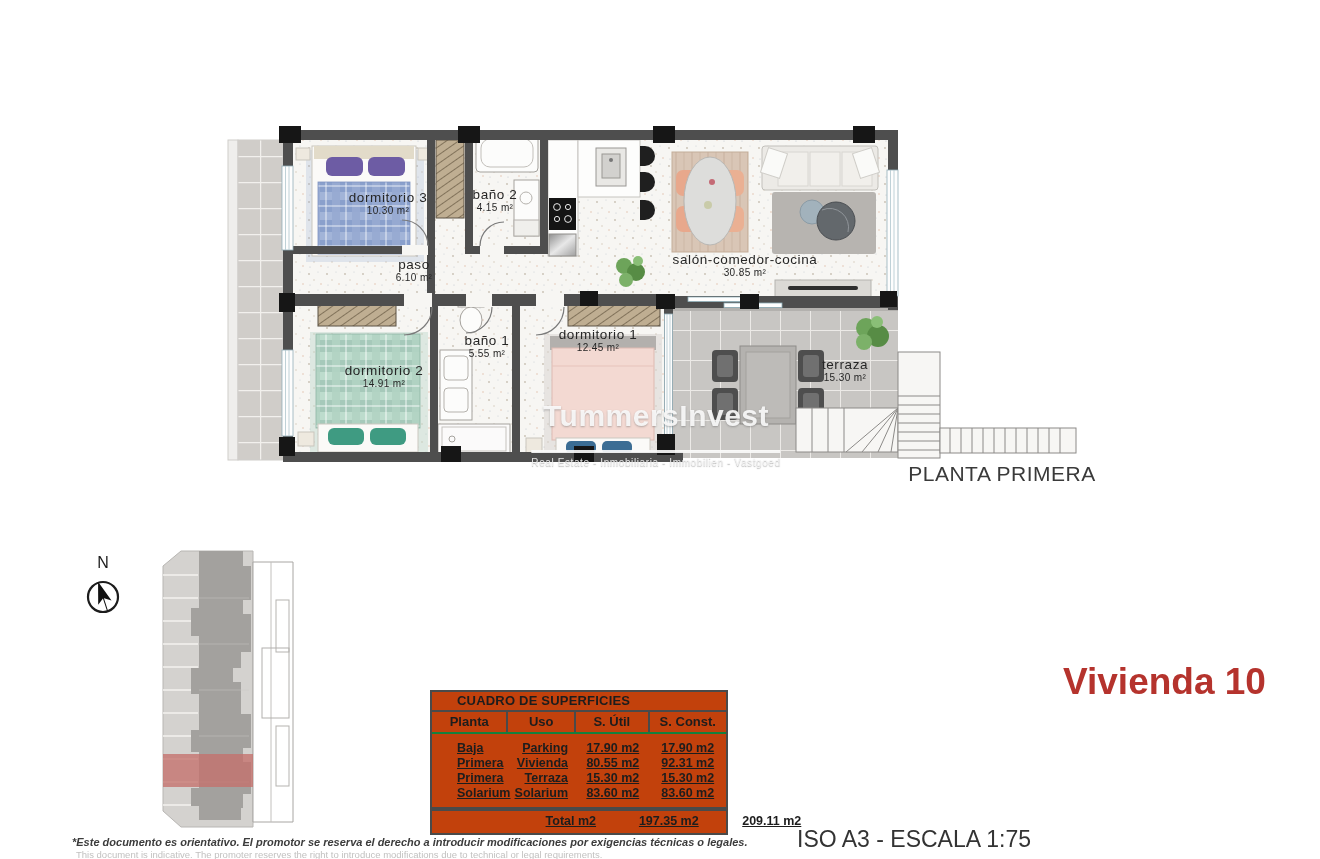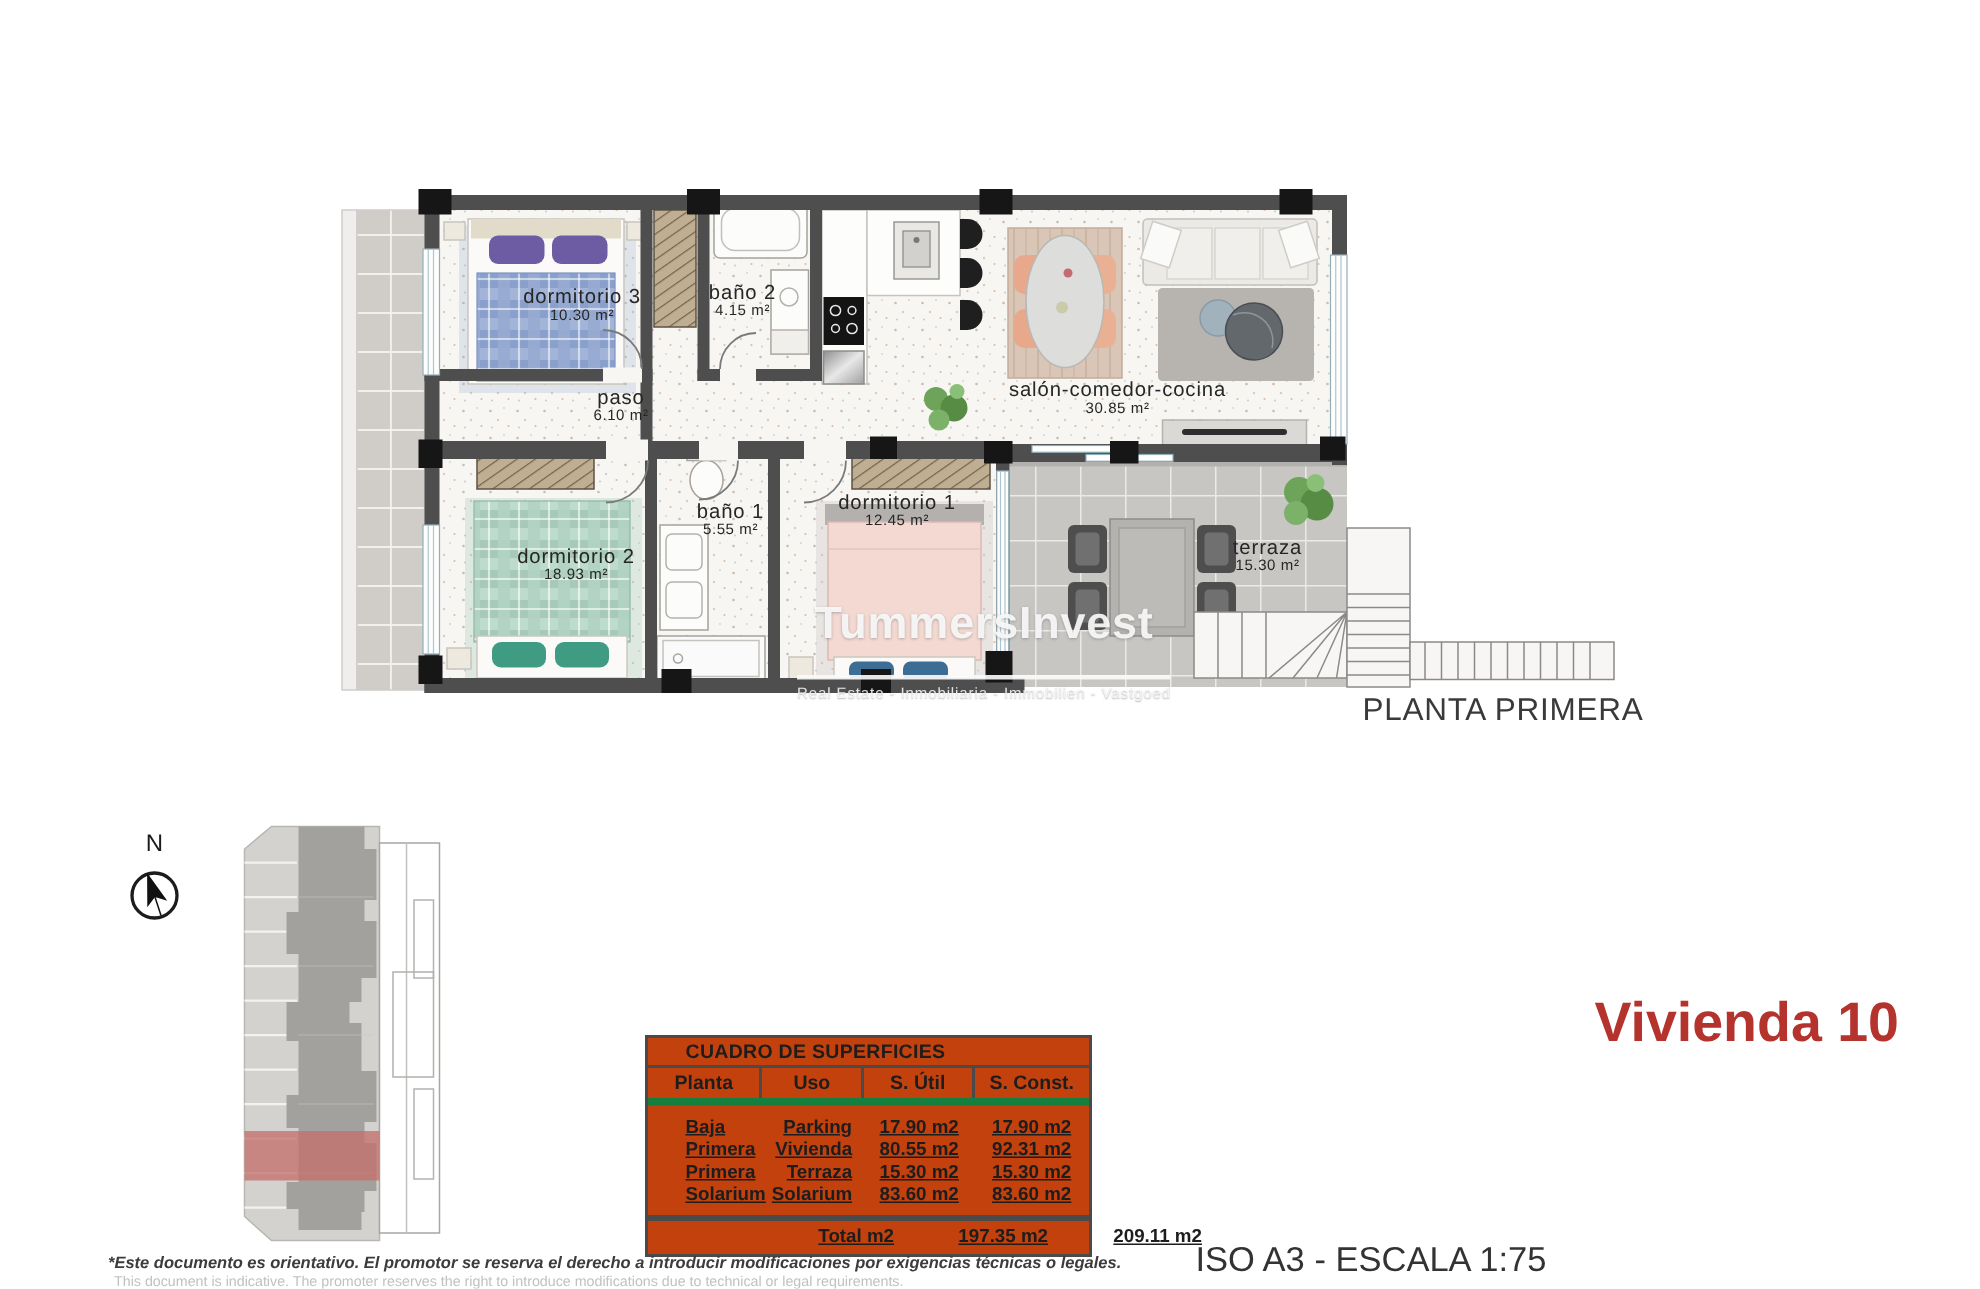--- a/index.html
+++ b/index.html
@@ -30,21 +30,21 @@
 
   .north-label { position:absolute; left:103px; top:554px; transform:translateX(-50%);
     font-size:16px; color:#1c1c1c; }
 
   
   .surf { position:absolute; left:430px; top:690px; width:298px;
     border:2px solid #4a4a4a; background:#c2410c; color:#1d1d1d; }
   .surf .stitle { font-size:13px; font-weight:bold; letter-spacing:0.2px;
     padding:1px 0 2px 25px; border-bottom:2px solid #4a4a4a; }
   .grid4 { display:grid; grid-template-columns:26% 23% 25% 26%; }
-  .surf .hdr { border-bottom:5px solid #15803d; }
+  .surf .hdr { border-bottom:2px solid #15803d; }
   .surf .hdr > div { font-size:13px; font-weight:bold; text-align:center;
     padding:2px 0 3px; border-right:2px solid #4a4a4a; }
   .surf .hdr > div:last-child { border-right:none; }
   .surf .tbody { padding:7px 0 6px; }
   .surf .row, .surf .totalrow { font-size:12.5px; font-weight:bold; line-height:15px;text-decoration:underline; }
   .surf .c0 { padding-left:25px; }
   .surf .c1 { text-align:right; padding-right:8px; }
   .surf .c2 { text-align:center; }
   .surf .c3 { text-align:center; }
   .surf .dbl { height:2px; border-top:2px solid #4a4a4a; border-bottom:2px solid #4a4a4a; }
@@ -349,21 +349,21 @@
   <div class="room-label" style="left:414px; top:257px;">
     <div class="room-name">paso</div>
     <div class="room-area">6.10 m²</div>
   </div>
   <div class="room-label" style="left:745px; top:252px;">
     <div class="room-name">salón-comedor-cocina</div>
     <div class="room-area">30.85 m²</div>
   </div>
   <div class="room-label" style="left:364px; top:363px;margin-left:20px;">
     <div class="room-name">dormitorio 2</div>
-    <div class="room-area">18.93 m²</div>
+    <div class="room-area">14.91 m²</div>
   </div>
   <div class="room-label" style="left:487px; top:333px;">
     <div class="room-name">baño 1</div>
     <div class="room-area">5.55 m²</div>
   </div>
   <div class="room-label" style="left:598px; top:327px;">
     <div class="room-name">dormitorio 1</div>
     <div class="room-area">12.45 m²</div>
   </div>
   <div class="room-label" style="left:845px; top:357px;">

